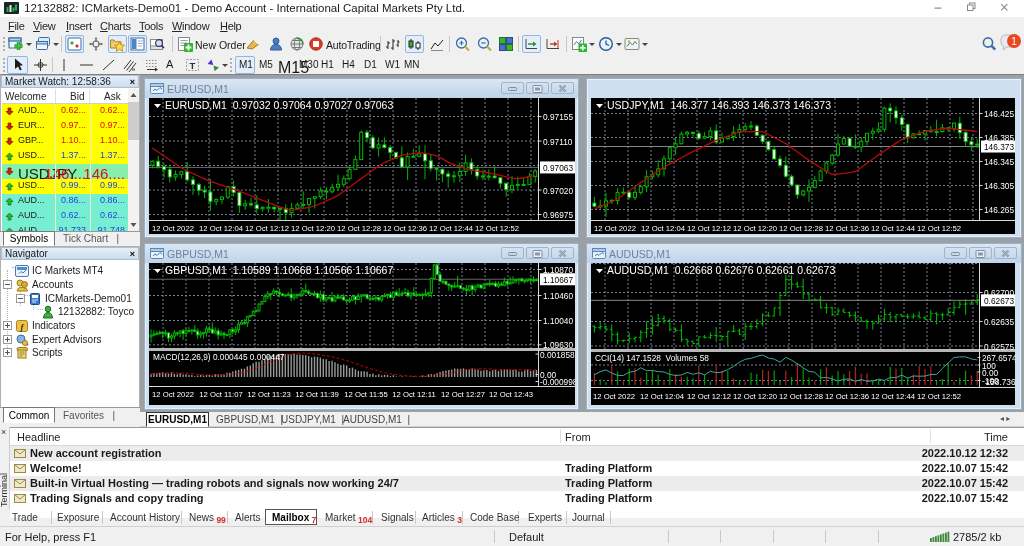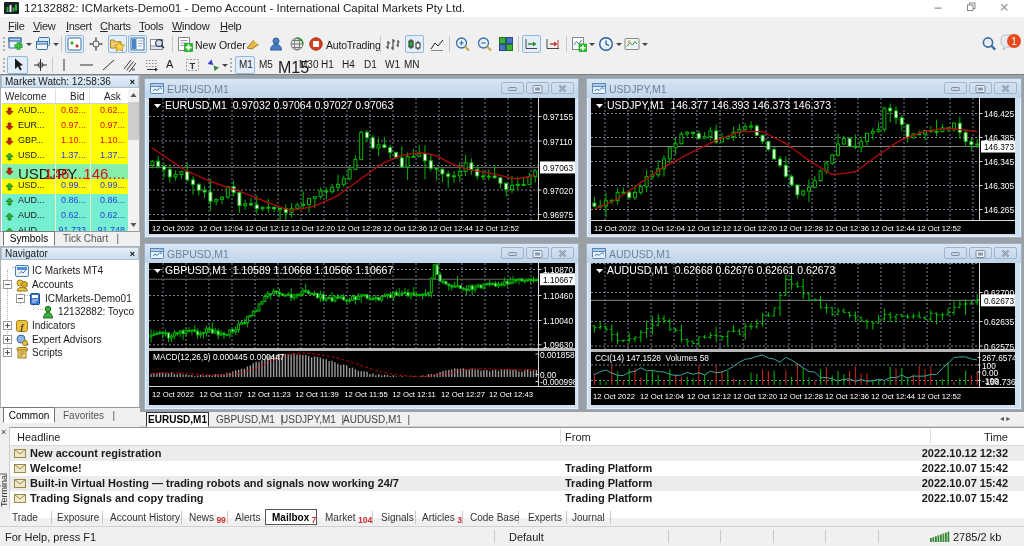--- a/index.html
+++ b/index.html
@@ -463,45 +463,20 @@
         <text x="210" y="133" class="atx" text-anchor="middle">12 Oct 12:28</text>
         <text x="256" y="133" class="atx" text-anchor="middle">12 Oct 12:36</text>
         <text x="302" y="133" class="atx" text-anchor="middle">12 Oct 12:44</text>
         <text x="348" y="133" class="atx" text-anchor="middle">12 Oct 12:52</text>
         <path d="M5,6 L12,6 L8.5,10 Z" fill="#fff"></path>
         <text x="16" y="10.5" class="witx">EURUSD,M1&nbsp;&nbsp;0.97032 0.97064 0.97027 0.97063</text>
       </svg>
     </div>
   </div>
 <div class="mdiwin" style="left:586px;top:78px;width:436px;height:160px">
-    <div class="mdititle">
-      <svg class="mdiico" width="14" height="12">
-        <rect x="0.5" y="1.5" width="13" height="10" rx="1" fill="#e8f2fc" stroke="#5a87b8"></rect>
-        <rect x="0.5" y="1.5" width="13" height="3" fill="#aecbe8" stroke="#5a87b8"></rect>
-        <path d="M3,9 L5,7 L7,8.5 L10,5.5 L12,7" stroke="#4a7ab0" fill="none"></path>
-      </svg>
-      <span>USDJPY,M1</span>
-      <div class="mdibtn" style="left:357px">
-        <svg width="21" height="11">
-          <rect x="6.5" y="4.5" width="8" height="3" rx="1" fill="#ccd6e4" stroke="#7e8ca0"></rect>
-        </svg>
-      </div>
-      <div class="mdibtn" style="left:382px">
-        <svg width="21" height="11">
-          <rect x="6" y="2.5" width="9" height="7" rx="1" fill="#e8eef6" stroke="#7e8ca0"></rect>
-          <rect x="8" y="4.5" width="5" height="3" fill="#8a98ac"></rect>
-        </svg>
-      </div>
-      <div class="mdibtn" style="left:407px">
-        <svg width="21" height="11">
-          <path d="M7.5,2.5 L13.5,8.5 M13.5,2.5 L7.5,8.5" stroke="#8a96a8" stroke-width="2.2"></path>
-          <path d="M7.5,2.5 L13.5,8.5 M13.5,2.5 L7.5,8.5" stroke="#b8c2d0" stroke-width="0.8"></path>
-        </svg>
-      </div>
-    </div>
     <div class="mdibody">
       <svg width="424" height="136">
         <line x1="14" y1="0" x2="14" y2="122.5" class="grid"></line>
         <line x1="37" y1="0" x2="37" y2="122.5" class="grid"></line>
         <line x1="60" y1="0" x2="60" y2="122.5" class="grid"></line>
         <line x1="83" y1="0" x2="83" y2="122.5" class="grid"></line>
         <line x1="106" y1="0" x2="106" y2="122.5" class="grid"></line>
         <line x1="129" y1="0" x2="129" y2="122.5" class="grid"></line>
         <line x1="152" y1="0" x2="152" y2="122.5" class="grid"></line>
         <line x1="175" y1="0" x2="175" y2="122.5" class="grid"></line>

